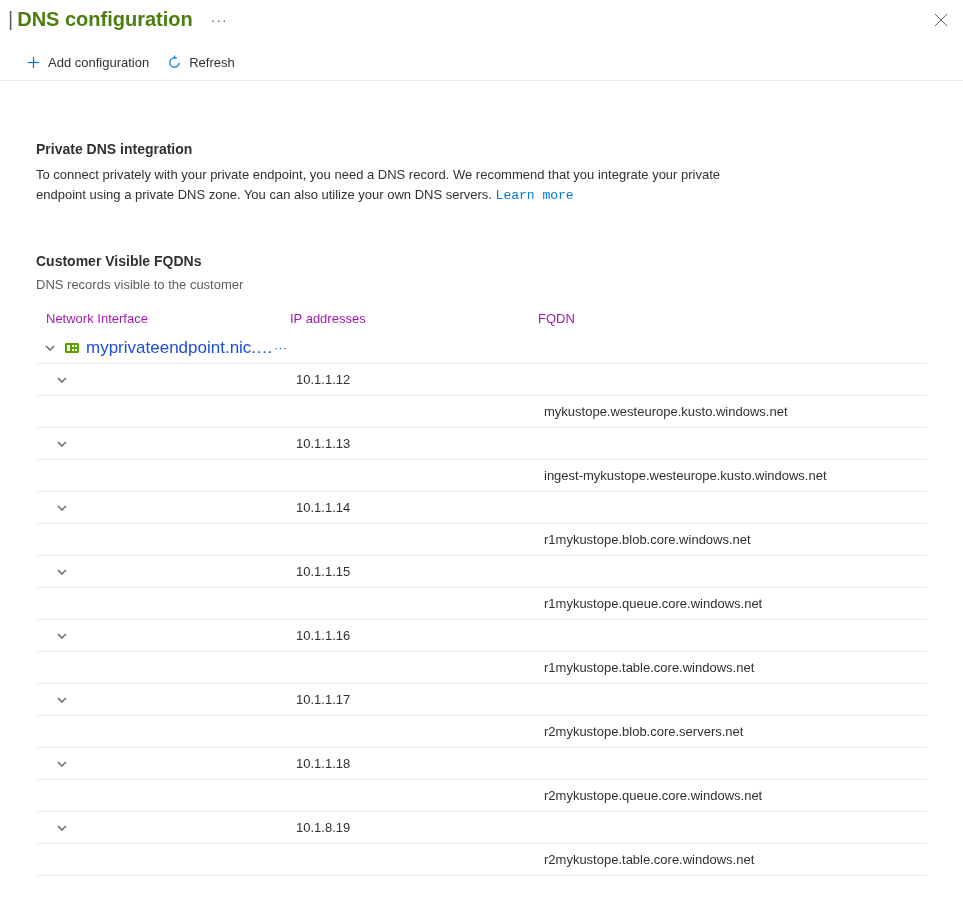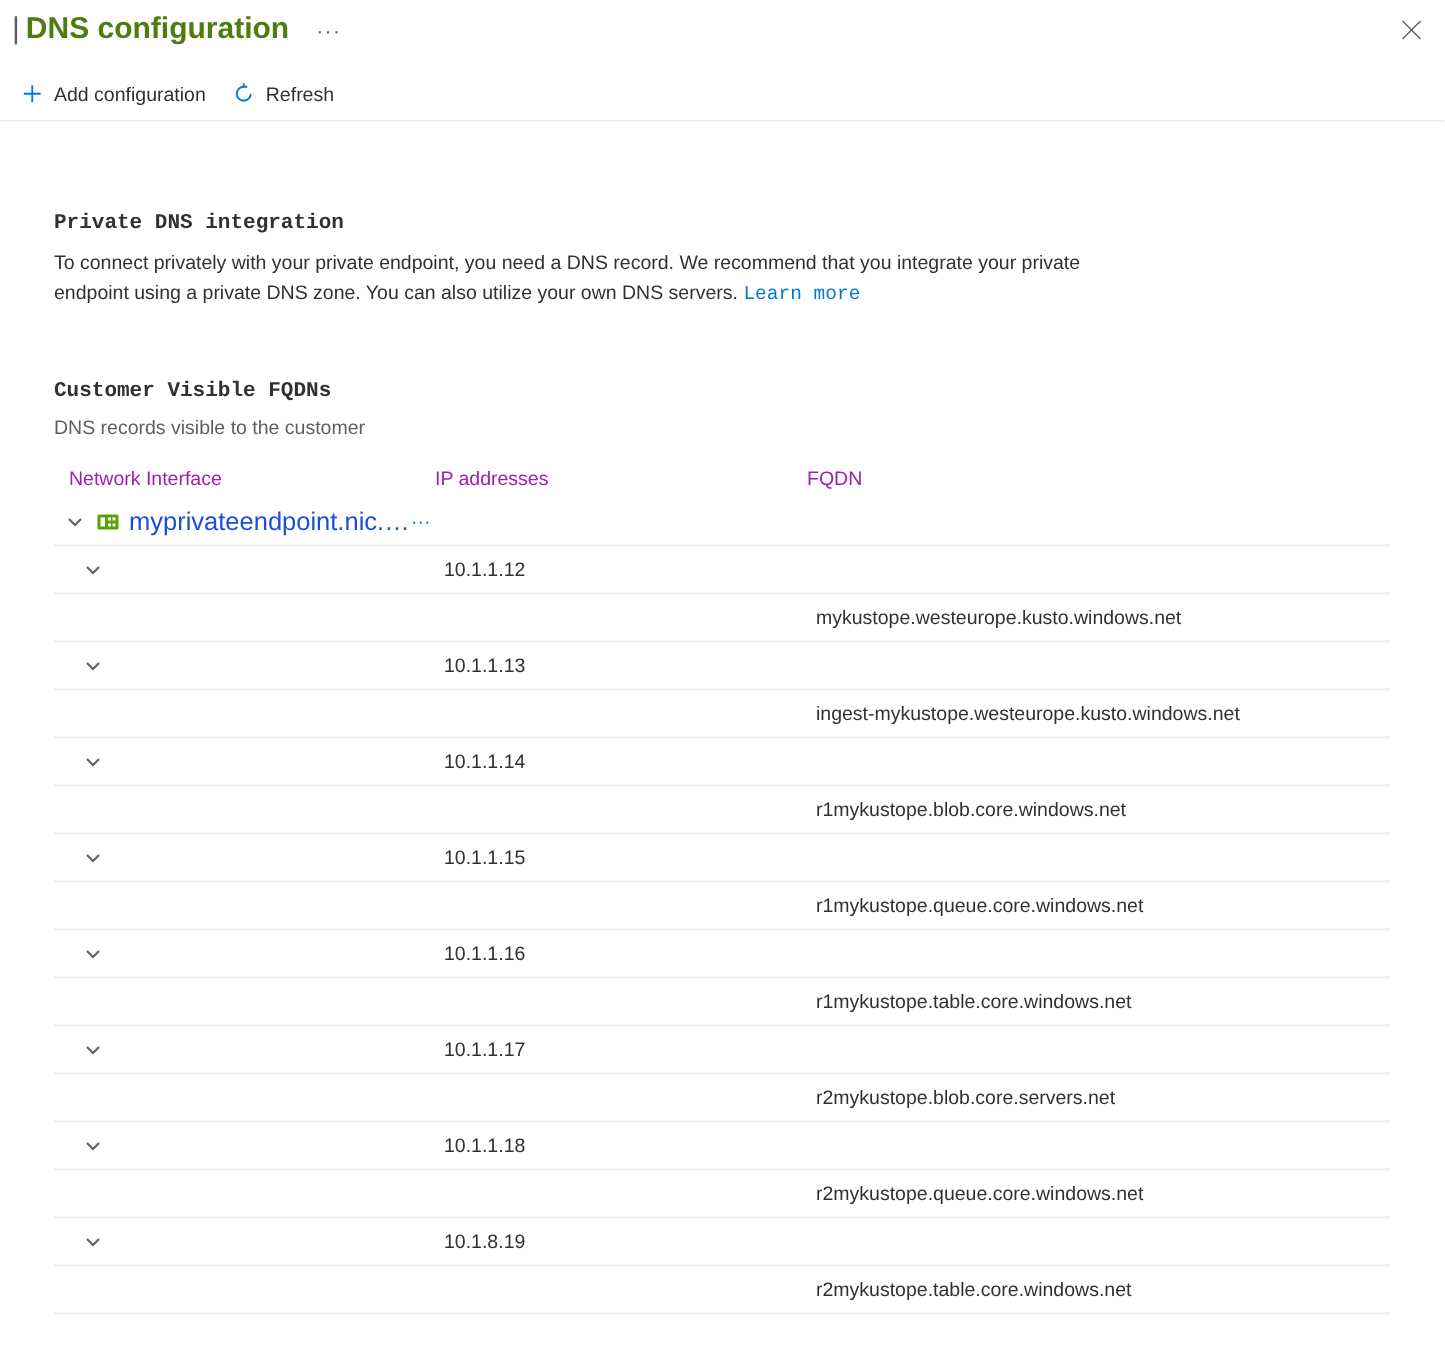--- a/index.html
+++ b/index.html
@@ -36,21 +36,21 @@
   .close-icon {
     width: 16px; height: 16px;
     stroke: #605e5c;
     stroke-width: 1;
     cursor: pointer;
   }
   .toolbar {
     display: flex;
     align-items: center;
     gap: 18px;
-    padding: 10px 14px;
+    padding: 10px 26px;
     border-bottom: 1px solid #edebe9;
   }
   .toolbar-btn {
     display: inline-flex;
     align-items: center;
     gap: 7px;
     background: none;
     border: none;
     font-family: inherit;
     font-size: 13px;
@@ -60,21 +60,20 @@
   .toolbar-btn svg { width: 15px; height: 15px; }
   .add-icon { stroke: #0078d4; stroke-width: 1.3; }
   .refresh-icon { stroke: #0078d4; stroke-width: 1.3; fill: none; }
   .content {
     padding: 60px 36px 20px 36px;
   }
   .section-subtitle {
     font-size: 14px;
     font-weight: 600;
     margin-bottom: 8px;
-    font-family: Liberation Mono, monospace;
   }
   .section-desc {
     font-size: 13px;
     color: #323130;
     line-height: 1.5;
     max-width: 700px;
   }
   .link {
     color: #0078d4;
     text-decoration: none;

